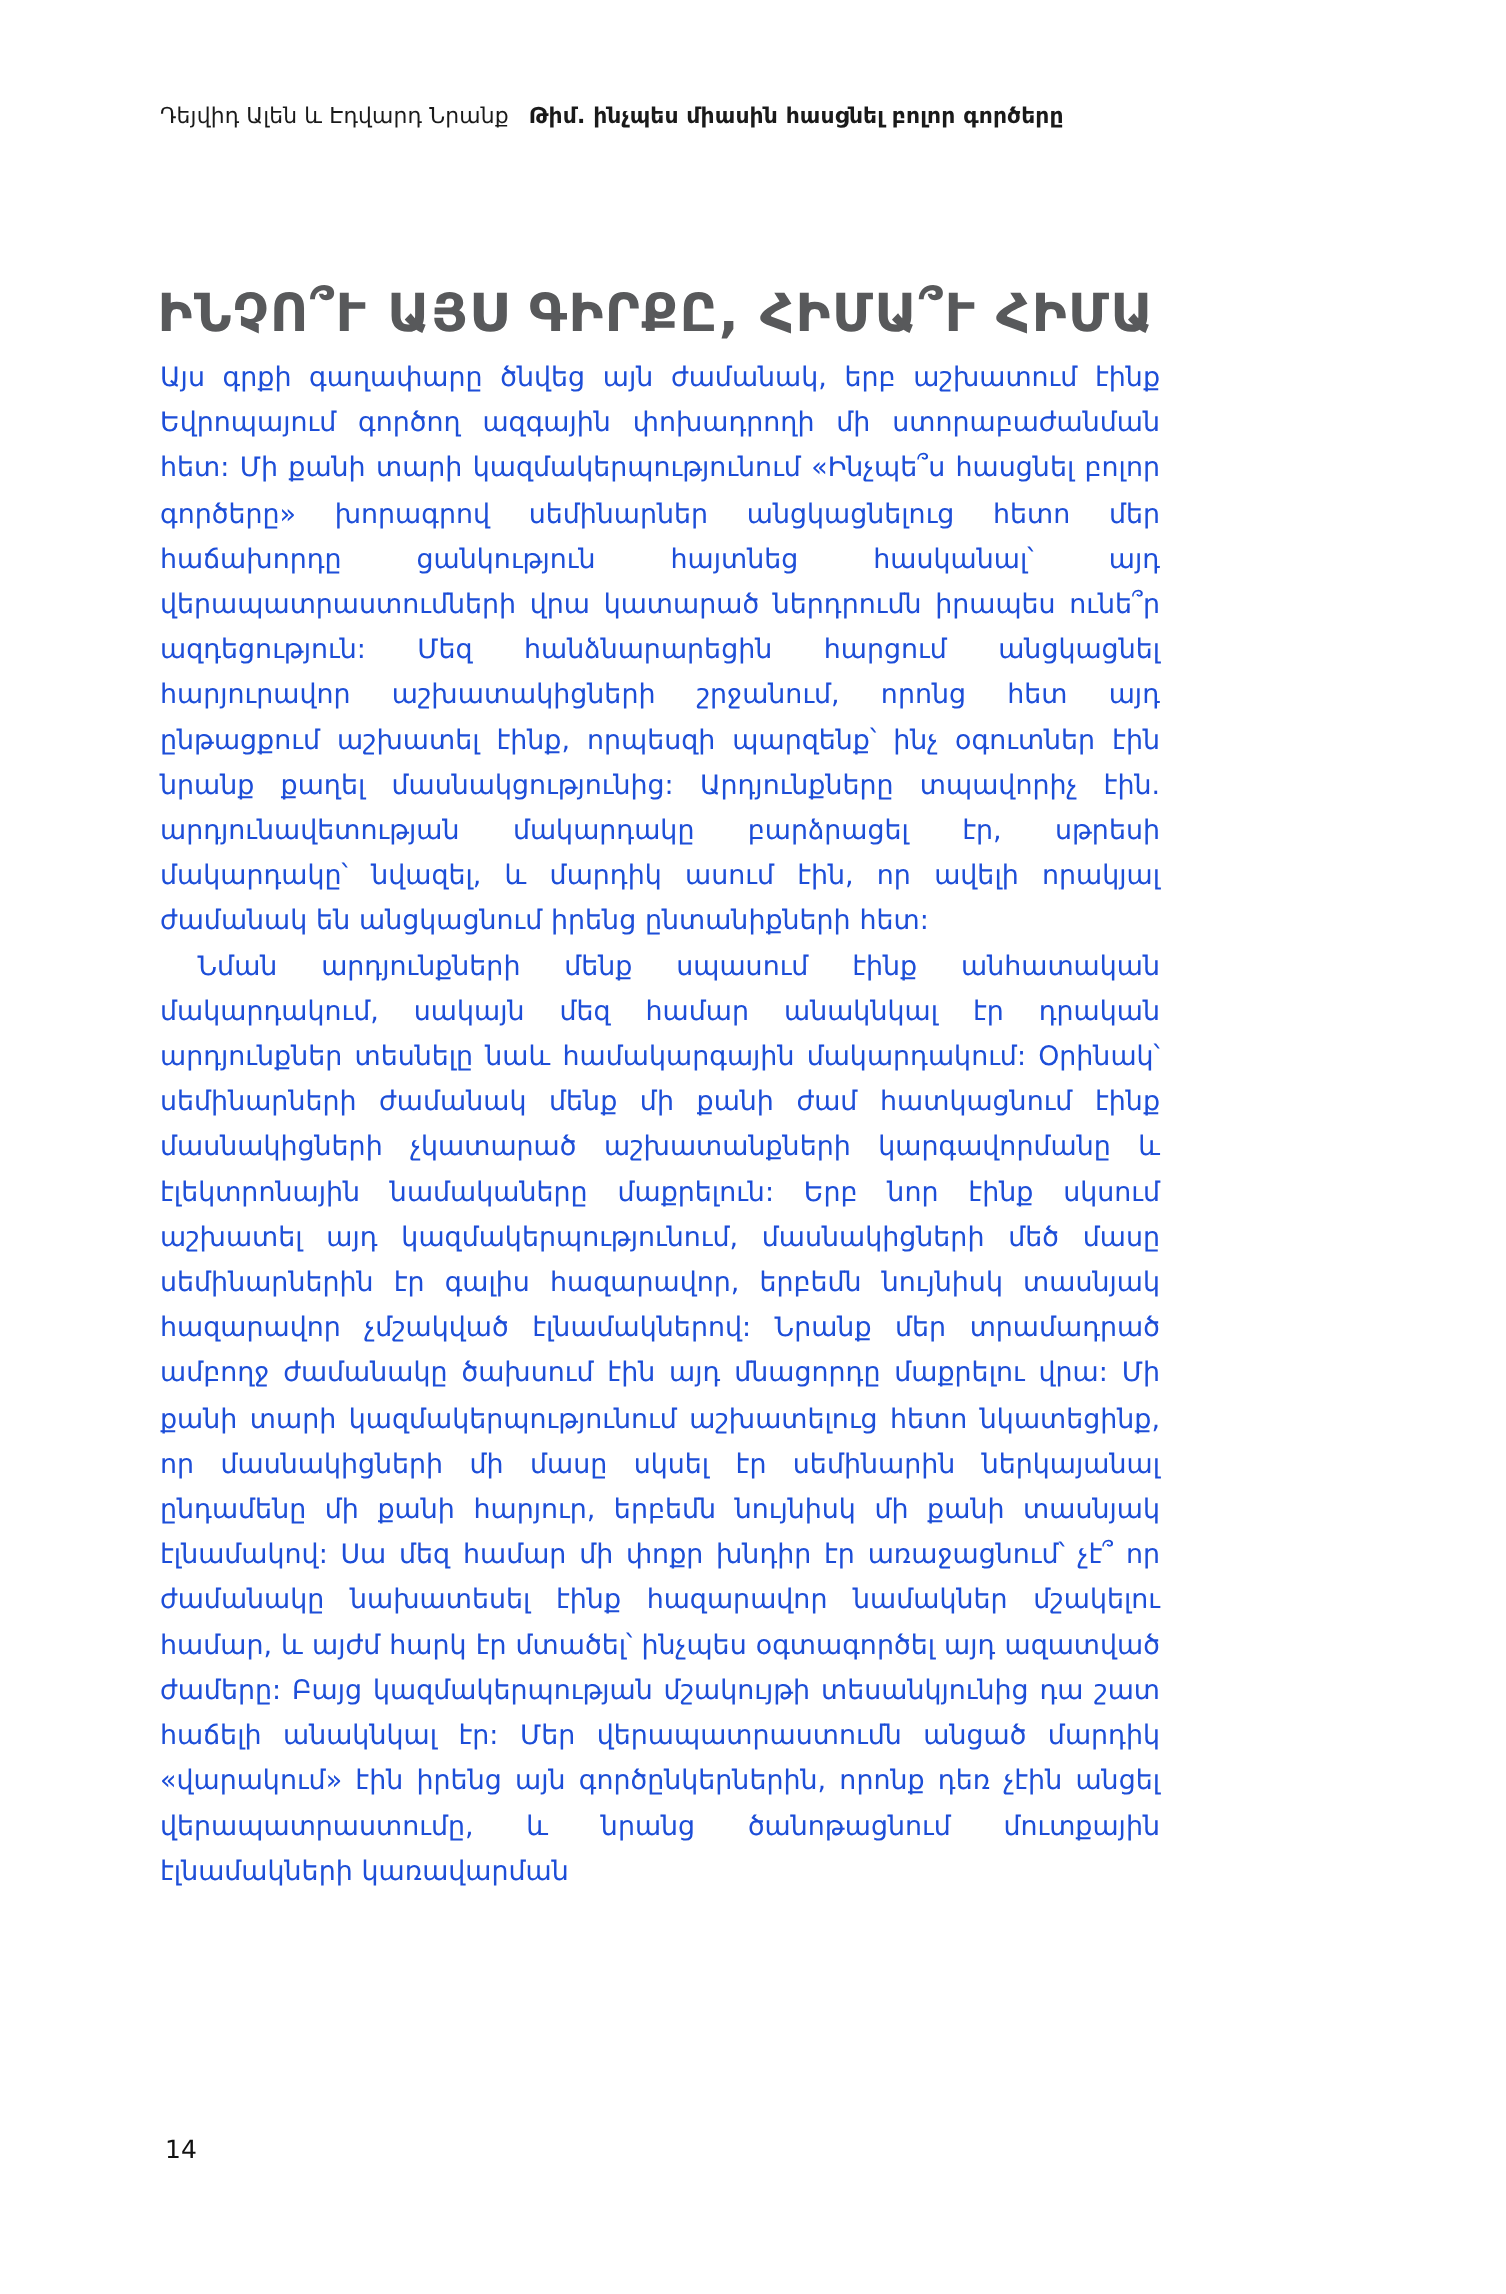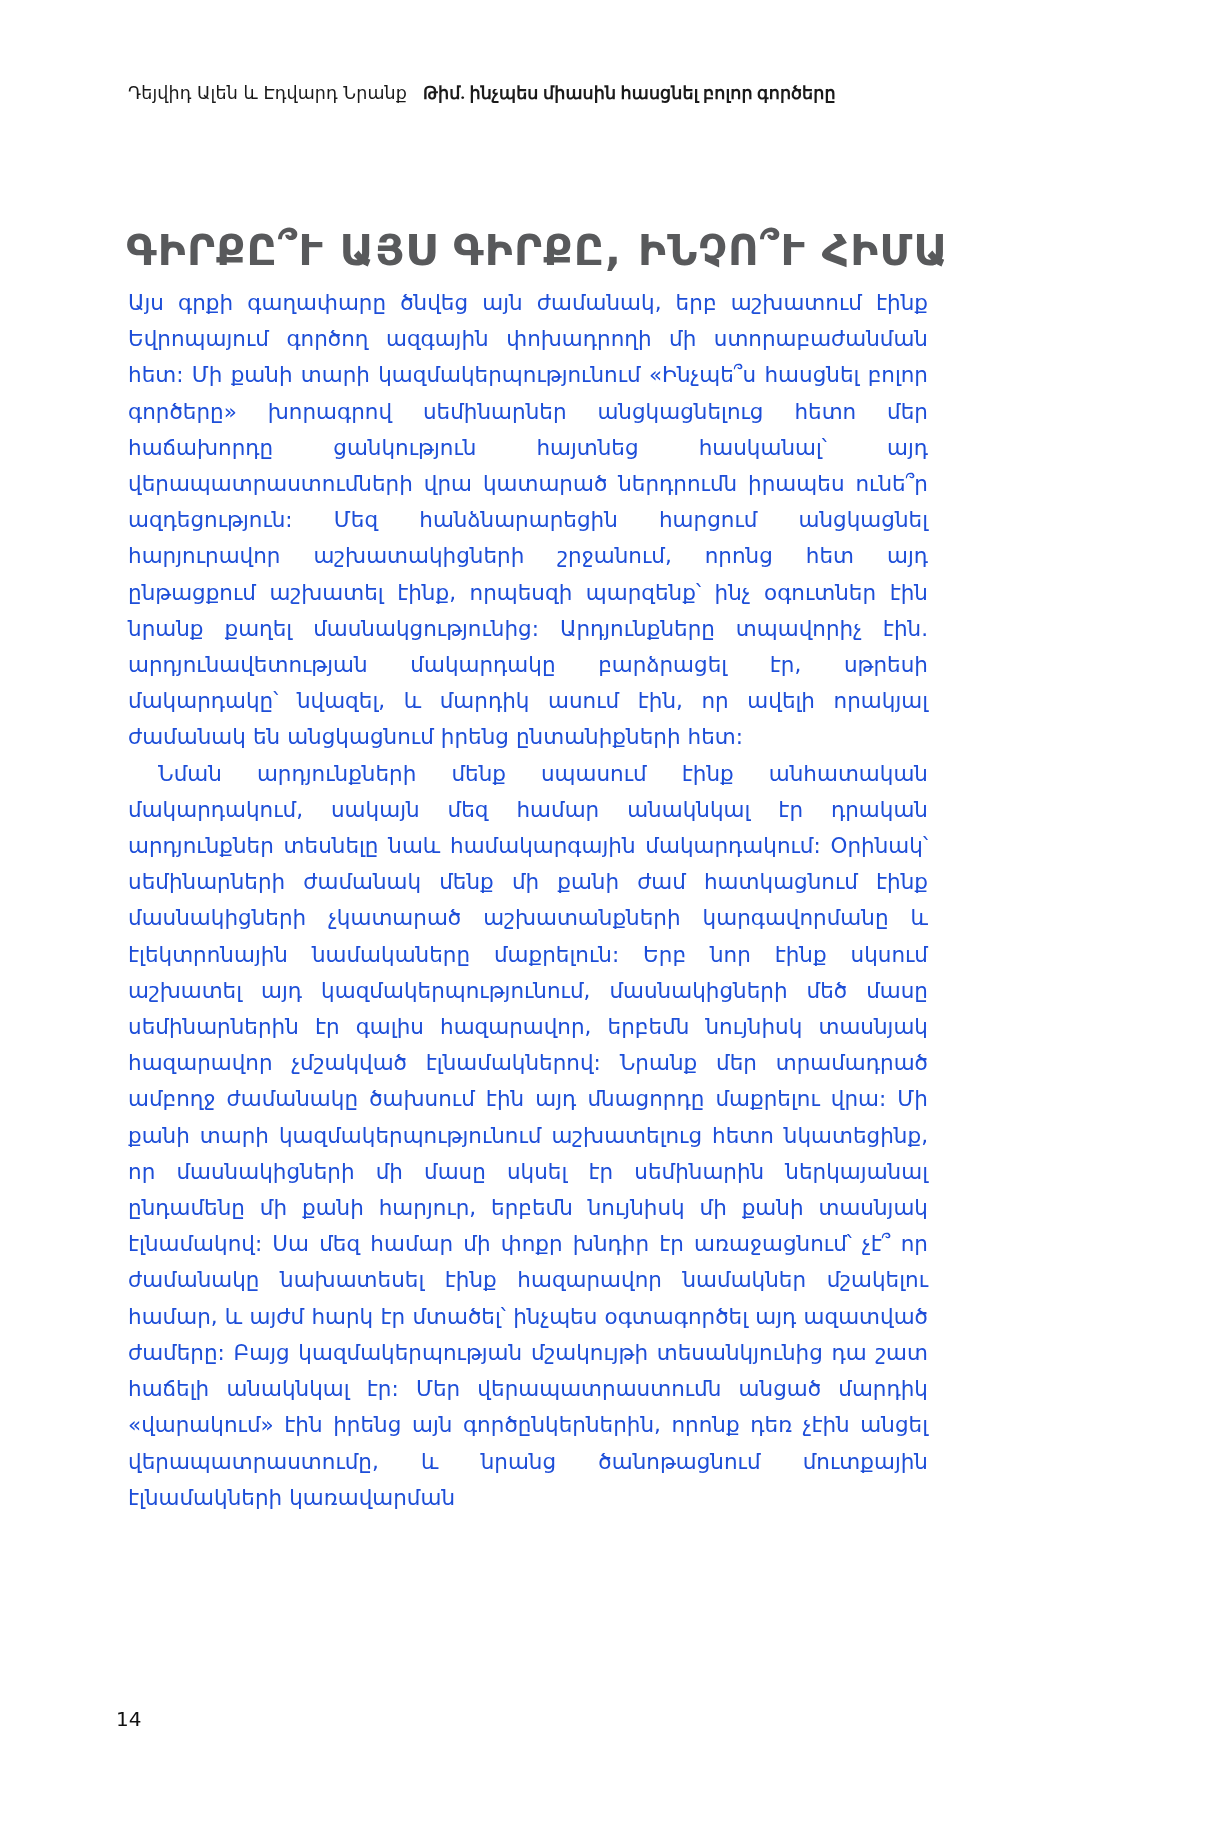--- a/index.html
+++ b/index.html
@@ -37,21 +37,20 @@
     font-weight: 400;
     letter-spacing: 0.1px;
   }
   .running-head .sep {
     display: inline-block;
     width: 16px;
   }
   .running-head .booktitle {
     font-weight: 700;
     letter-spacing: 0.1px;
-    font-family: Liberation Serif, serif;
   }
   .chapter-title {
     position: absolute;
     left: 126px;
     top: 196px;
     width: 900px;
     font-size: 42px;
     line-height: 54px;
     font-weight: 700;
     color: #58595b;
@@ -72,37 +71,37 @@
     text-align-last: left;
     color: #1d4ed8;
     letter-spacing: 0px;
     word-spacing: 0.2px;
   }
   p.para.indented {
     text-indent: 30px;
   }
   .folio {
     position: absolute;
-    left: 116px;
+    left: 132px;
     top: 1706px;
     font-size: 20px;
     line-height: 26px;
     color: #111111;
   }
 </style>
 </head>
 <body>
 
 <div class="page">
 
   <div class="running-head">
     <span class="authors">Դեյվիդ Ալեն և Էդվարդ Նրանք</span><span class="sep"></span><span class="booktitle">Թիմ. ինչպես միասին հասցնել բոլոր գործերը</span>
   </div>
 
-  <h1 class="chapter-title">ԳԻՐՔԸ՞Ւ ԱՅՍ ԳԻՐՔԸ, ԻՆՉՈ՞Ւ ՀԻՄԱ</h1>
+  <h1 class="chapter-title">ԻՆՉՈ՞Ւ ԱՅՍ ԳԻՐՔԸ, ՀԻՄԱ՞Ւ ՀԻՄԱ</h1>
 
   <div class="body-col">
     <p class="para">Այս գրքի գաղափարը ծնվեց այն ժամանակ, երբ աշխատում էինք Եվրոպայում գործող ազգային փոխադրողի մի ստորաբաժանման հետ: Մի քանի տարի կազմակերպությունում «Ինչպե՞ս հասցնել բոլոր գործերը» խորագրով սեմինարներ անցկացնելուց հետո մեր հաճախորդը ցանկություն հայտնեց հասկանալ՝ այդ վերապատրաստումների վրա կատարած ներդրումն իրապես ունե՞ր ազդեցություն: Մեզ հանձնարարեցին հարցում անցկացնել հարյուրավոր աշխատակիցների շրջանում, որոնց հետ այդ ընթացքում աշխատել էինք, որպեսզի պարզենք՝ ինչ օգուտներ էին նրանք քաղել մասնակցությունից: Արդյունքները տպավորիչ էին. արդյունավետության մակարդակը բարձրացել էր, սթրեսի մակարդակը՝ նվազել, և մարդիկ ասում էին, որ ավելի որակյալ ժամանակ են անցկացնում իրենց ընտանիքների հետ:</p>
     <p class="para indented">Նման արդյունքների մենք սպասում էինք անհատական մակարդակում, սակայն մեզ համար անակնկալ էր դրական արդյունքներ տեսնելը նաև համակարգային մակարդակում: Օրինակ՝ սեմինարների ժամանակ մենք մի քանի ժամ հատկացնում էինք մասնակիցների չկատարած աշխատանքների կարգավորմանը և էլեկտրոնային նամակաները մաքրելուն: Երբ նոր էինք սկսում աշխատել այդ կազմակերպությունում, մասնակիցների մեծ մասը սեմինարներին էր գալիս հազարավոր, երբեմն նույնիսկ տասնյակ հազարավոր չմշակված էլնամակներով: Նրանք մեր տրամադրած ամբողջ ժամանակը ծախսում էին այդ մնացորդը մաքրելու վրա: Մի քանի տարի կազմակերպությունում աշխատելուց հետո նկատեցինք, որ մասնակիցների մի մասը սկսել էր սեմինարին ներկայանալ ընդամենը մի քանի հարյուր, երբեմն նույնիսկ մի քանի տասնյակ էլնամակով: Սա մեզ համար մի փոքր խնդիր էր առաջացնում՝ չէ՞ որ ժամանակը նախատեսել էինք հազարավոր նամակներ մշակելու համար, և այժմ հարկ էր մտածել՝ ինչպես օգտագործել այդ ազատված ժամերը: Բայց կազմակերպության մշակույթի տեսանկյունից դա շատ հաճելի անակնկալ էր: Մեր վերապատրաստումն անցած մարդիկ «վարակում» էին իրենց այն գործընկերներին, որոնք դեռ չէին անցել վերապատրաստումը, և նրանց ծանոթացնում մուտքային էլնամակների կառավարման</p>
   </div>
 
   <div class="folio">14</div>
 
 </div>
 

